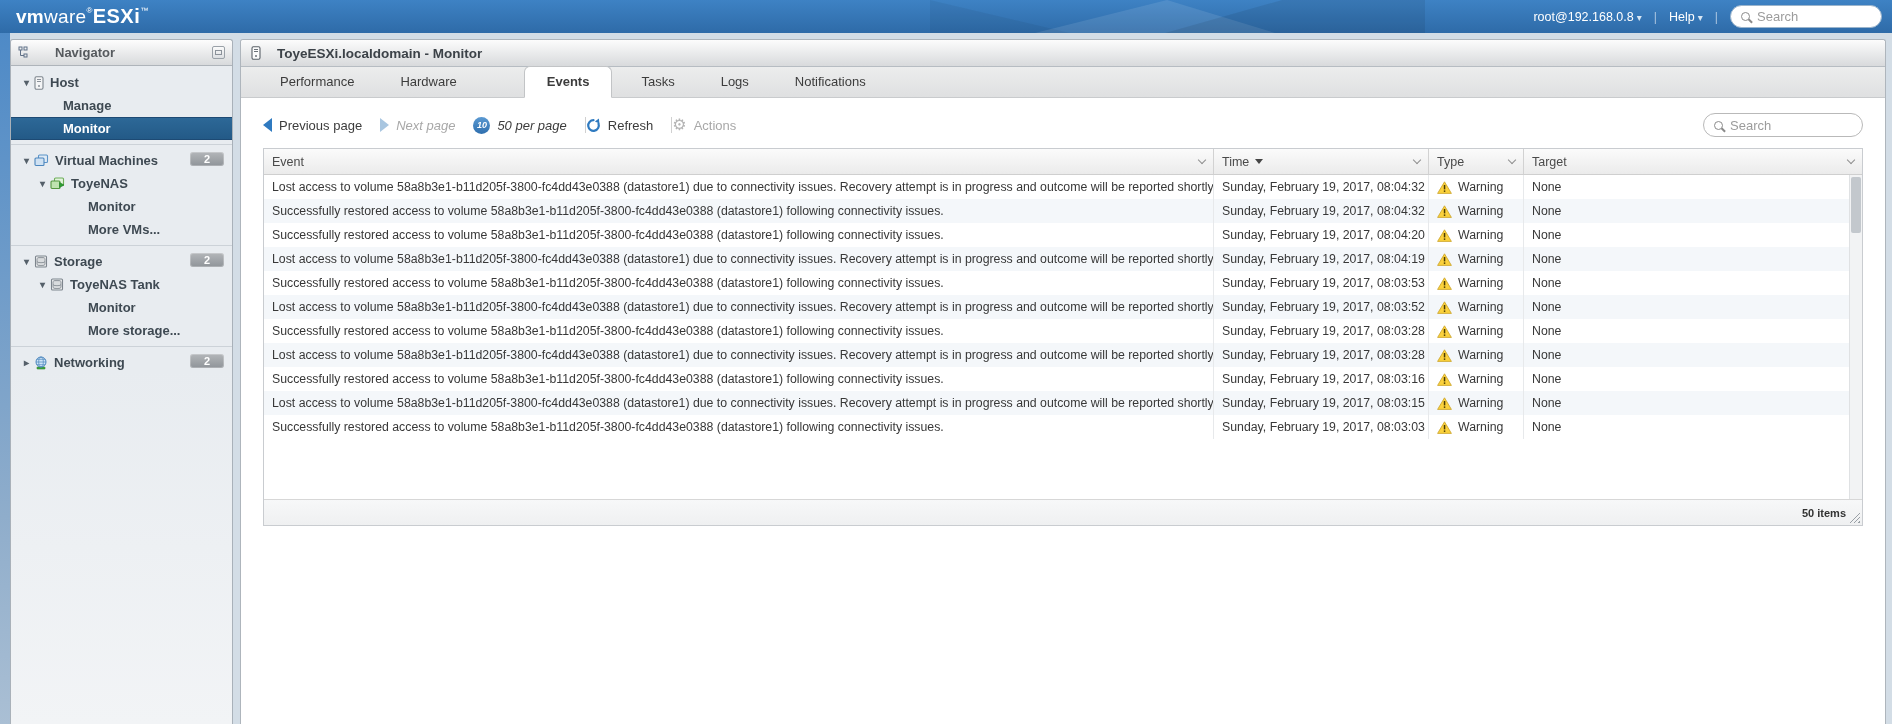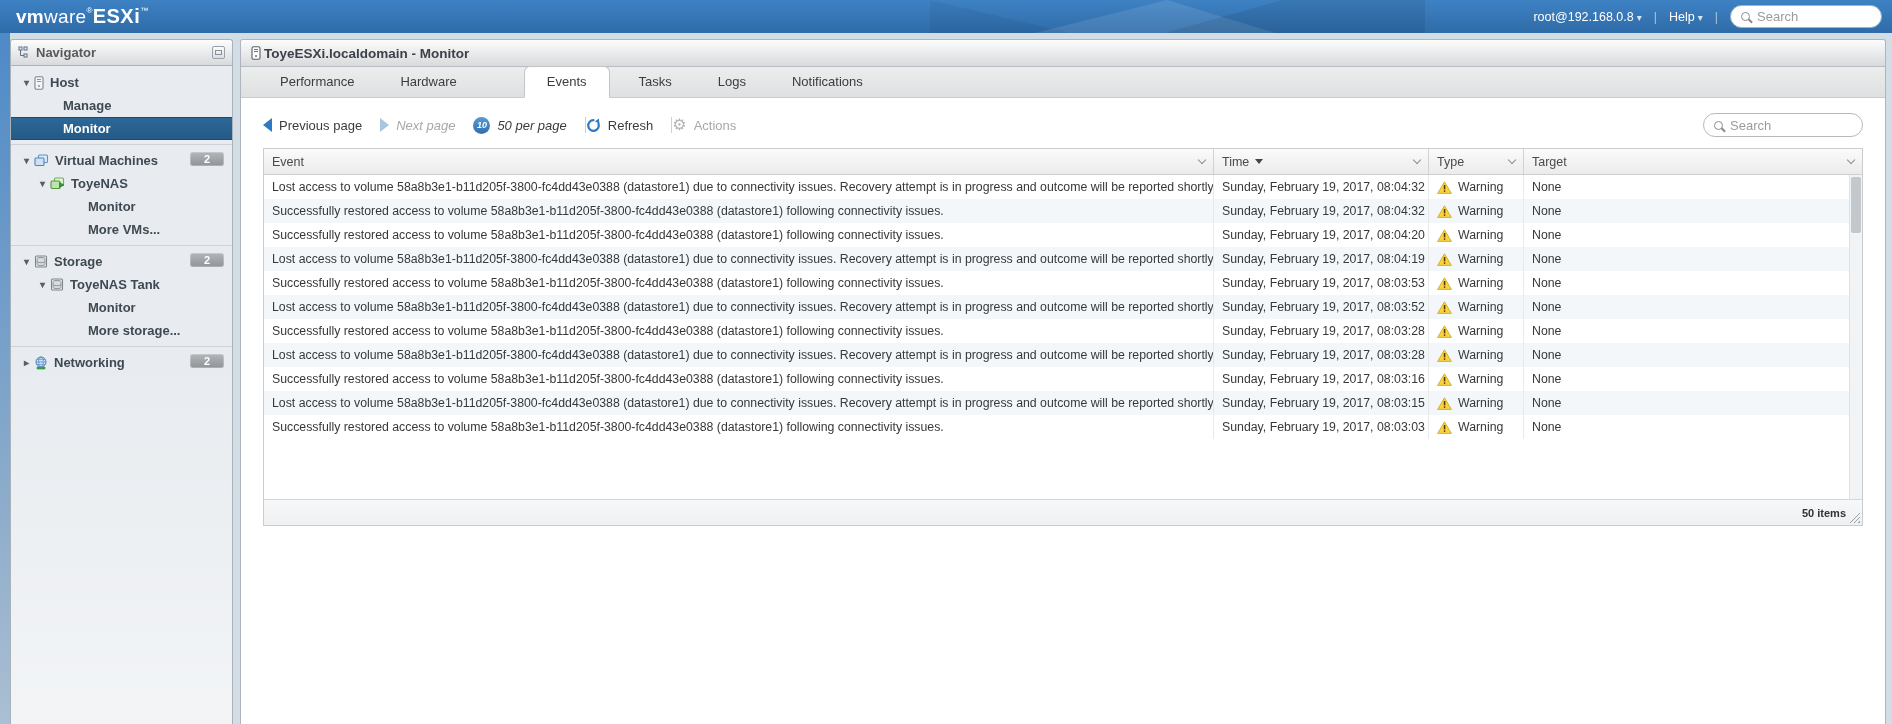--- a/index.html
+++ b/index.html
@@ -51,21 +51,21 @@
   .nav-panel {
     position: absolute; left: 10px; top: 39px; width: 223px; bottom: 0;
     background: linear-gradient(180deg, #e8ecf0 0px, #e8ecf0 330px, #f2f4f6);
     border: 1px solid #a9b1b9; border-bottom: none; border-radius: 3px 3px 0 0;
     display: flex; flex-direction: column;
   }
   .panel-header {
     height: 26px; flex: 0 0 26px;
     background: linear-gradient(180deg, #fdfdfd, #d8dadc);
     border-bottom: 1px solid #aeb4ba; border-radius: 3px 3px 0 0;
-    display: flex; align-items: center; gap: 4px; padding: 0 7px;
+    display: flex; align-items: center; gap: 23px; padding: 0 7px;
     font-weight: bold; color: #565a5e; font-size: 13px;
   }
   .collapse-btn {
     margin-left: auto; width: 13px; height: 13px; border: 1px solid #9aa1a8;
     background: linear-gradient(180deg, #fbfbfb, #dcdfe2); border-radius: 2px;
     display: flex; align-items: center; justify-content: center; cursor: pointer;
   }
   .collapse-btn span { width: 7px; height: 5px; border: 1px solid #8b929a; display: block; }
   .tree { padding-top: 5px; font-size: 13px; font-weight: bold; color: #3e4952; }
   .tree-row { height: 23px; display: flex; align-items: center; position: relative; cursor: pointer; white-space: nowrap; }
@@ -92,36 +92,36 @@
   
   .main-panel {
     position: absolute; left: 240px; top: 39px; right: 6px; bottom: 0;
     background: #fff; border: 1px solid #aeb5bc; border-bottom: none; border-radius: 3px 3px 0 0;
     display: flex; flex-direction: column;
   }
   .main-title {
     height: 27px; flex: 0 0 27px;
     background: linear-gradient(180deg, #fcfcfc, #d8dadc);
     border-bottom: 1px solid #b6bcc2; border-radius: 3px 3px 0 0;
-    display: flex; align-items: center; gap: 3px; padding: 0 10px;
+    display: flex; align-items: center; gap: 16px; padding: 0 10px;
     font-weight: bold; font-size: 13.5px; color: #3c4248;
   }
   .tabs-bar {
     height: 31px; flex: 0 0 31px;
     background: linear-gradient(180deg, #eceded, #dfe0e1);
     border-bottom: 1px solid #c9cbcd;
     display: flex; align-items: flex-end; padding-left: 16px;
   }
   .tab {
     padding: 7px 16px 8px; margin: 0 6px; font-size: 13px; color: #3c3c3c; cursor: pointer;
     position: relative; bottom: -1px; border: 1px solid transparent; white-space: nowrap;
   }
   .tab.selected {
     background: #fff; border: 1px solid #c2c4c6; border-bottom-color: #fff;
-    border-radius: 6px 6px 0 0; font-weight: normal; padding: 7px 22px 8px; margin-left: 44px;
+    border-radius: 6px 6px 0 0; font-weight: bold; padding: 7px 22px 8px; margin-left: 44px;
   }
 
   .content { flex: 1; background: #fff; padding: 14px 22px 0 22px; position: relative; }
 
   
   .toolbar { display: flex; align-items: center; height: 26px; font-size: 13px; color: #3c3c3c; }
   .tb-item { display: flex; align-items: center; gap: 7px; cursor: pointer; white-space: nowrap; }
   .tb-item + .tb-item { margin-left: 18px; font-style: italic; }
   .tb-item.disabled { color: #a8a8a8; cursor: default; }
   .tri-left { width: 0; height: 0; border-top: 7px solid transparent; border-bottom: 7px solid transparent; border-right: 9px solid #2f7ac0; }

